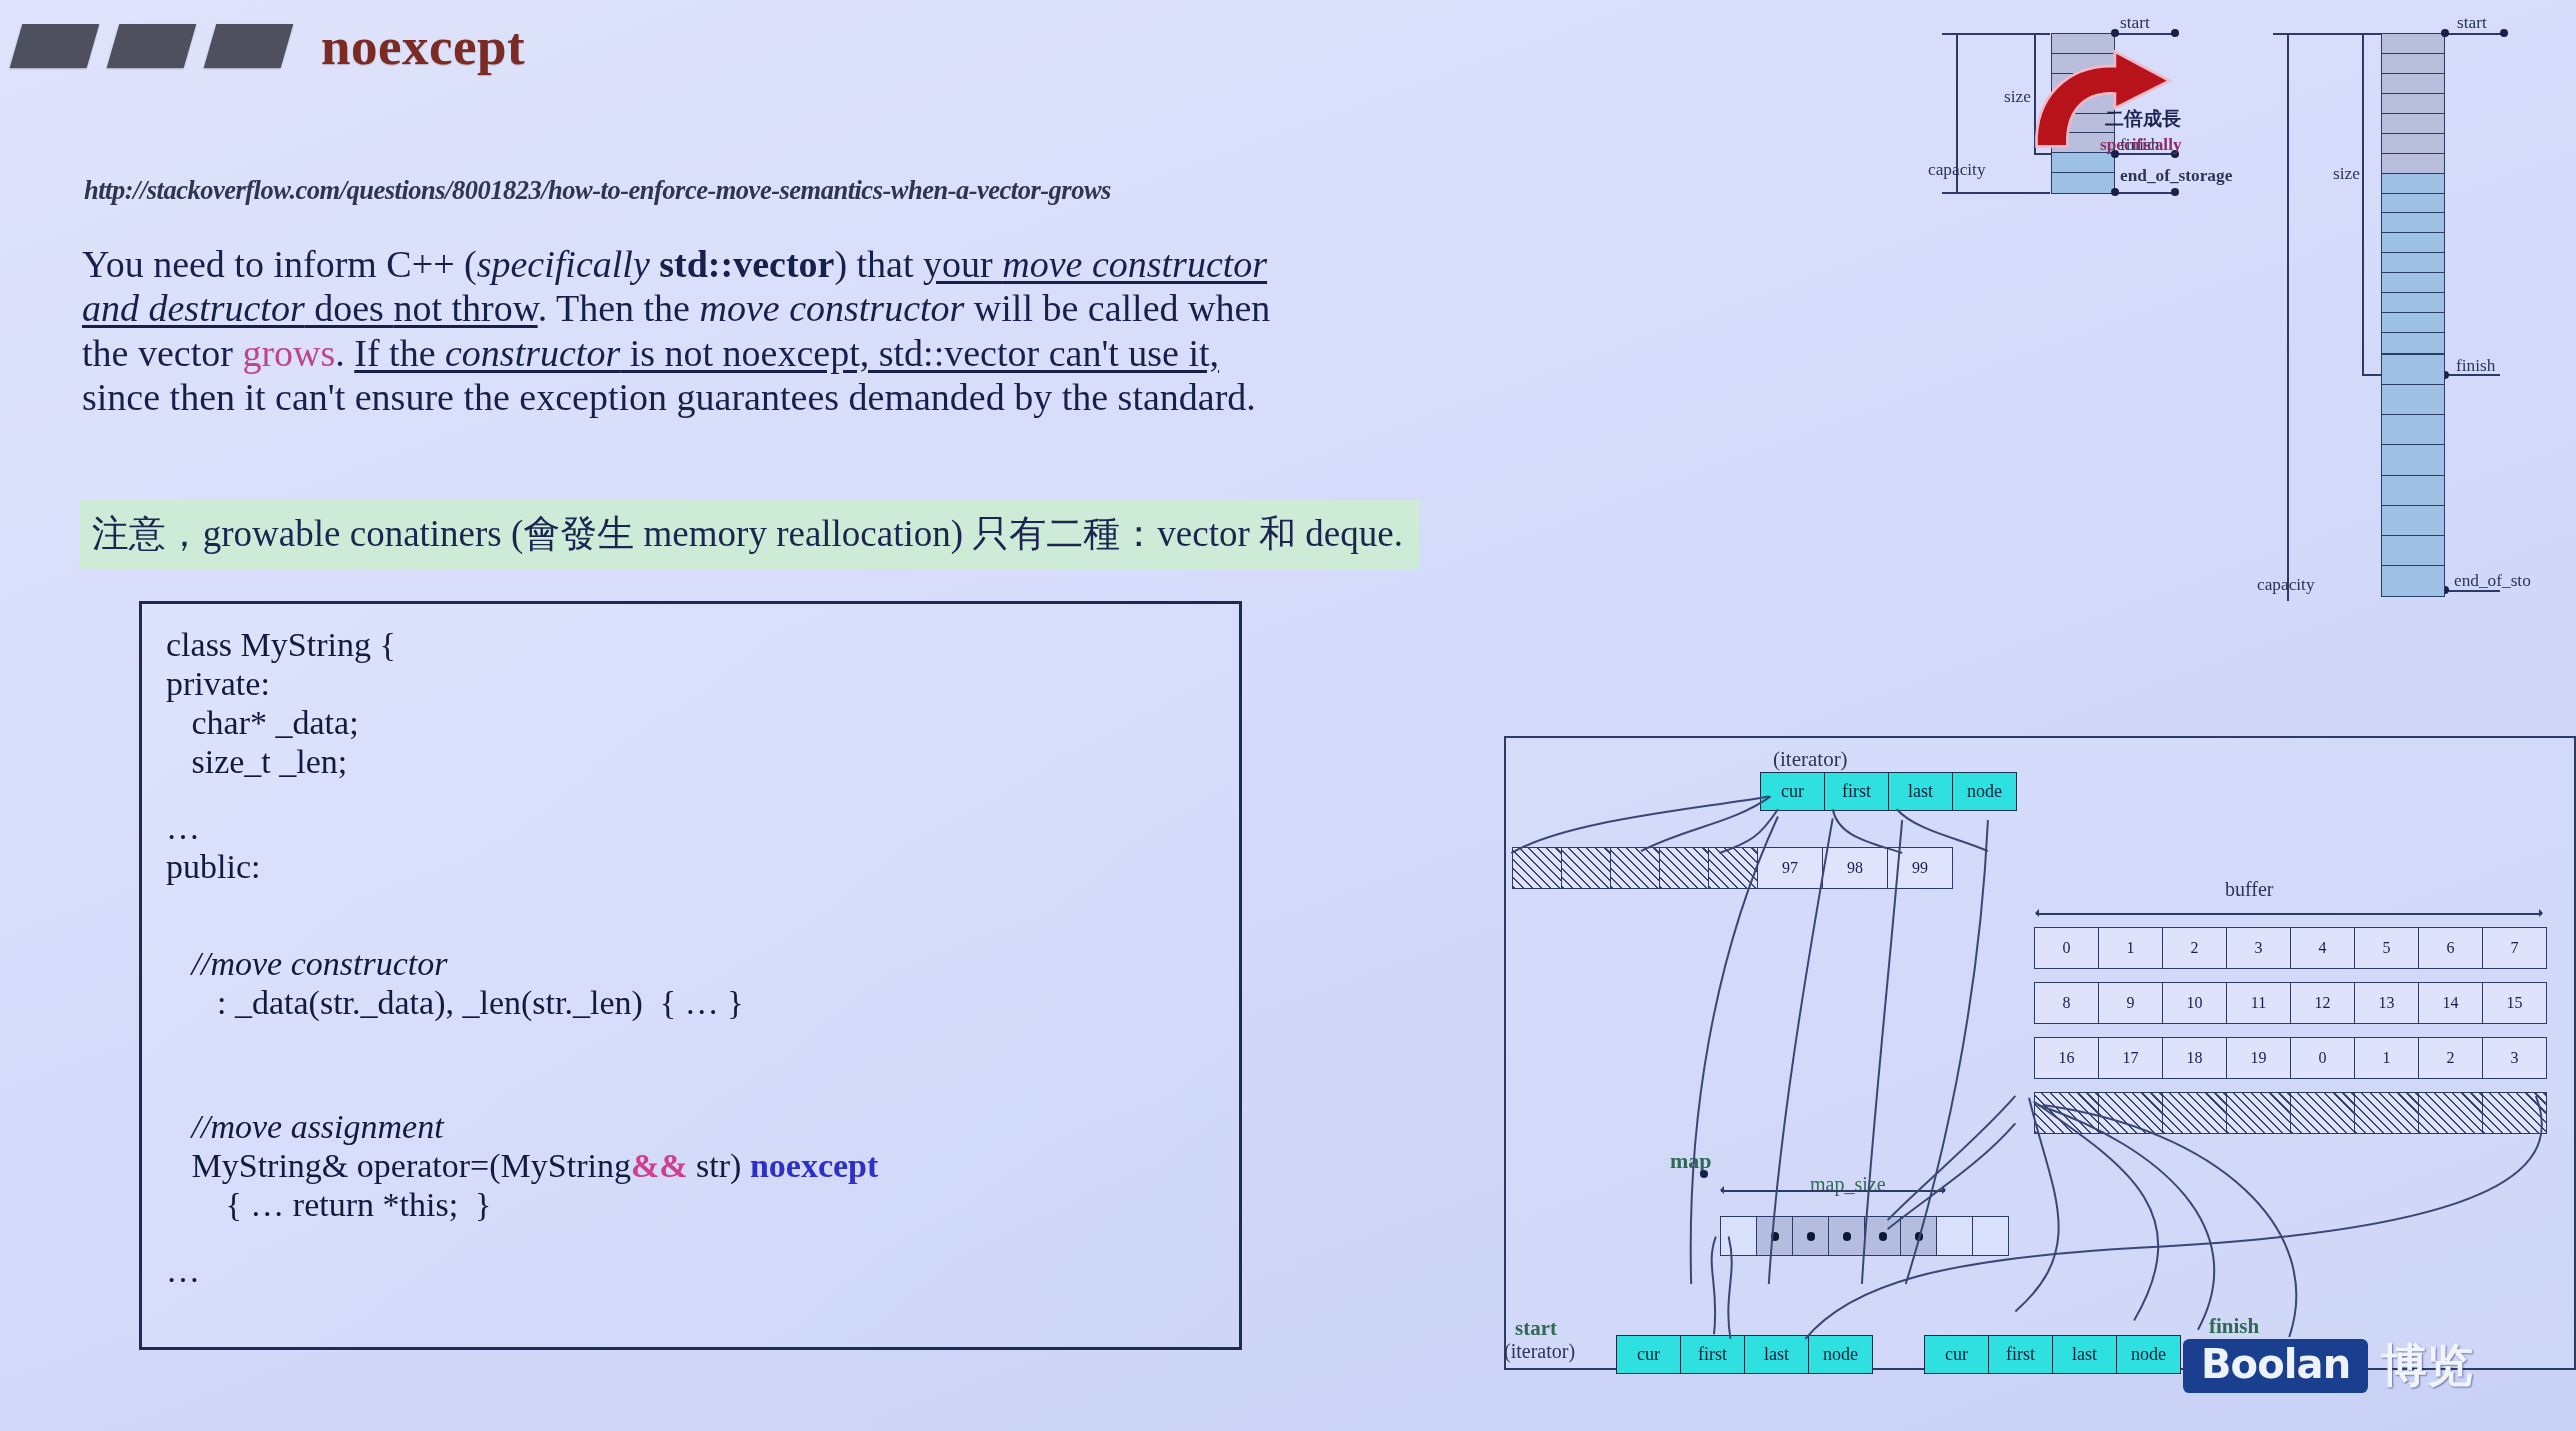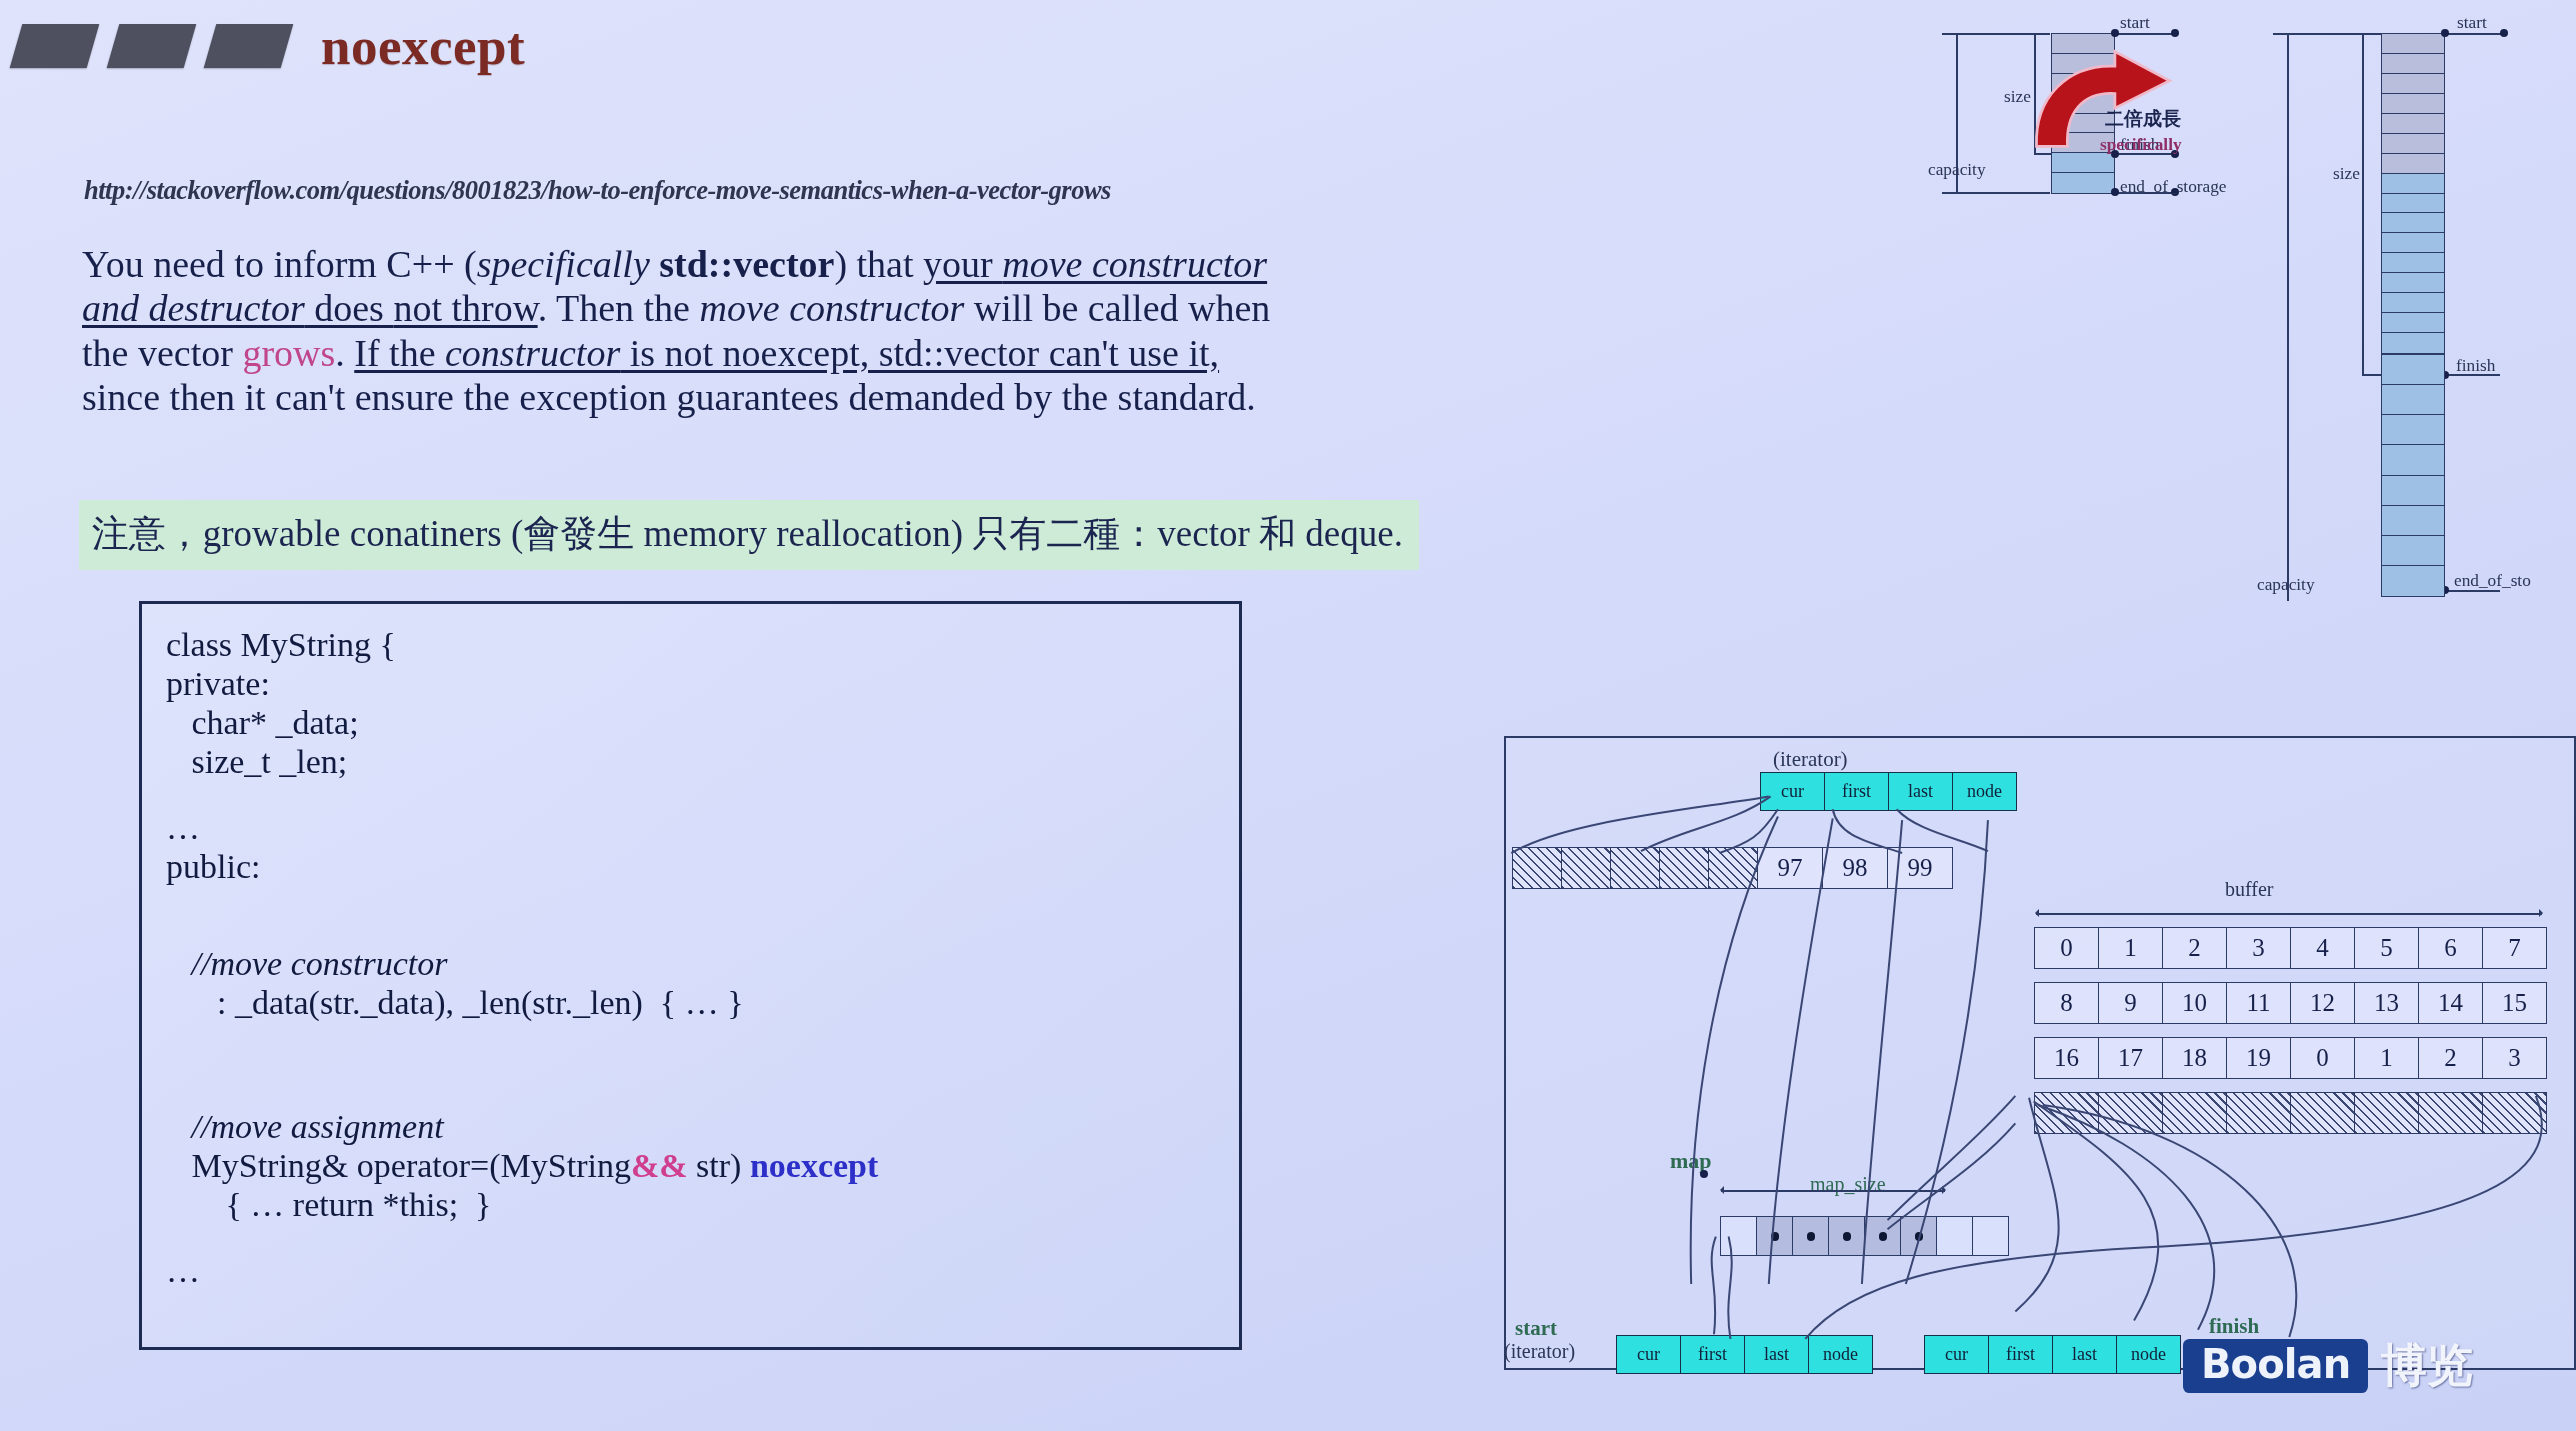--- a/index.html
+++ b/index.html
@@ -73,21 +73,21 @@
      border:2.7px solid #2c3a66;box-sizing:border-box;
      background:rgba(222,228,252,.25);}
   .cyanbox{position:absolute;display:flex;border:1.8px solid #16304a;}
   .cyanbox .cell{width:63px;height:37px;line-height:37px;text-align:center;
      background:#2fe0e0;border-right:1.8px solid #16304a;
      font-size:18px;color:#102038;font-family:"Liberation Serif",serif;}
   .cyanbox .cell:last-child{border-right:none;}
 
   .numrow{position:absolute;display:flex;border:1.8px solid #2c3a66;}
   .numrow .cell{height:40px;line-height:40px;text-align:center;
-     border-right:1.8px solid #2c3a66;font-size:25px;color:#16204a;
+     border-right:1.8px solid #2c3a66;font-size:16px;color:#16204a;
      background:rgba(230,234,253,.6);}
   .numrow .cell:last-child{border-right:none;}
   .numrow .cell.hatch{
      background-image:repeating-linear-gradient(45deg,#3a4775 0 1.8px,transparent 1.8px 6.4px);
      background-color:#dfe4fb;color:transparent;}
 
   .maprow{position:absolute;display:flex;border:1.8px solid #2c3a66;}
   .maprow .cell{width:35px;height:38px;border-right:1.8px solid #2c3a66;
      position:relative;background:rgba(226,231,253,.5);}
   .maprow .cell:last-child{border-right:none;}
@@ -171,21 +171,21 @@
   <div class="dlabel" style="left:2120px;top:12.8px;">start</div>
 
   <div class="vline" style="left:2115px;top:153px;width:62px;height:1.8px;"></div>
   <div class="vdot" style="left:2111px;top:150px;"></div>
   <div class="vdot" style="left:2171px;top:150px;"></div>
   <div class="dlabel" style="left:2120px;top:135px;">finish</div>
 
   <div class="vline" style="left:2115px;top:192px;width:62px;height:1.8px;"></div>
   <div class="vdot" style="left:2111px;top:188px;"></div>
   <div class="vdot" style="left:2171px;top:188px;"></div>
-  <div class="dlabel" style="left:2120px;top:177px;">end_of_storage</div>
+  <div class="dlabel" style="left:2120px;top:166px;font-weight:bold;">end_of_storage</div>
 
   <div class="vline" style="left:1942px;top:33px;width:108px;height:1.8px;"></div>
   <div class="vline" style="left:1942px;top:192px;width:108px;height:1.8px;"></div>
   <div class="vline" style="left:1956px;top:35px;width:1.8px;height:157px;"></div>
   <div class="dlabel" style="left:1928px;top:160px;">capacity</div>
   <div class="vline" style="left:2034px;top:35px;width:1.8px;height:119px;"></div>
   <div class="vline" style="left:2034px;top:153px;width:18px;height:1.8px;"></div>
   <div class="dlabel" style="left:2004px;top:87px;">size</div>
 
   <svg id="growth-arrow" viewBox="0 0 170 120">

